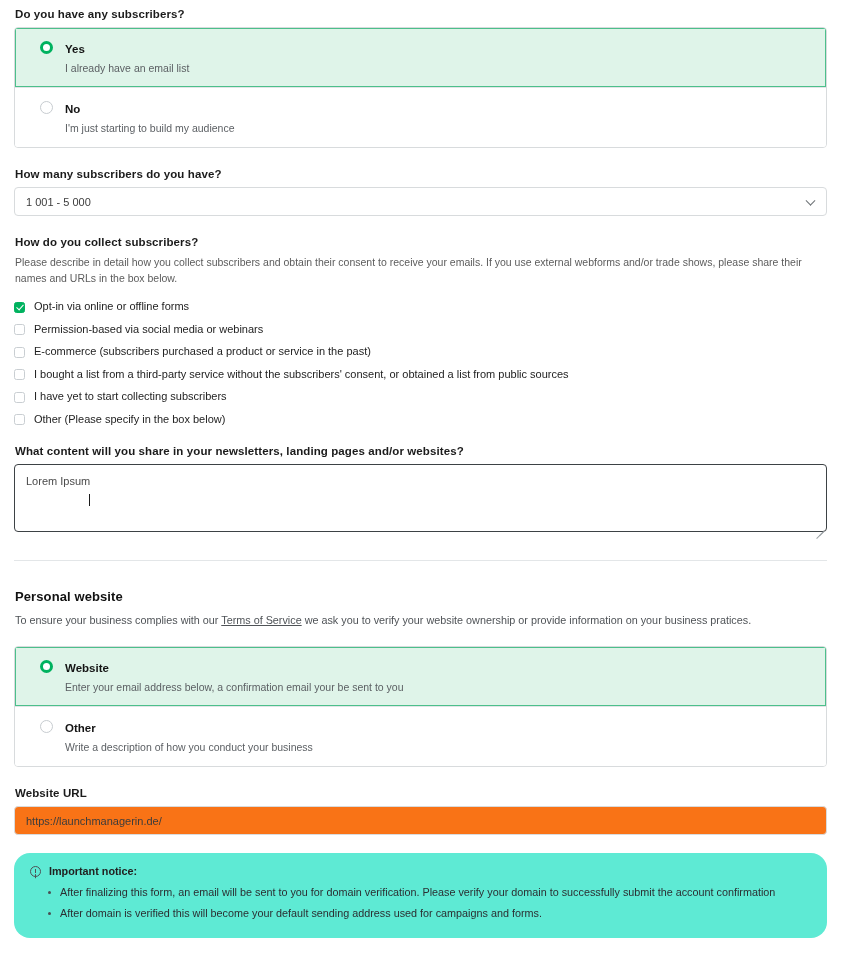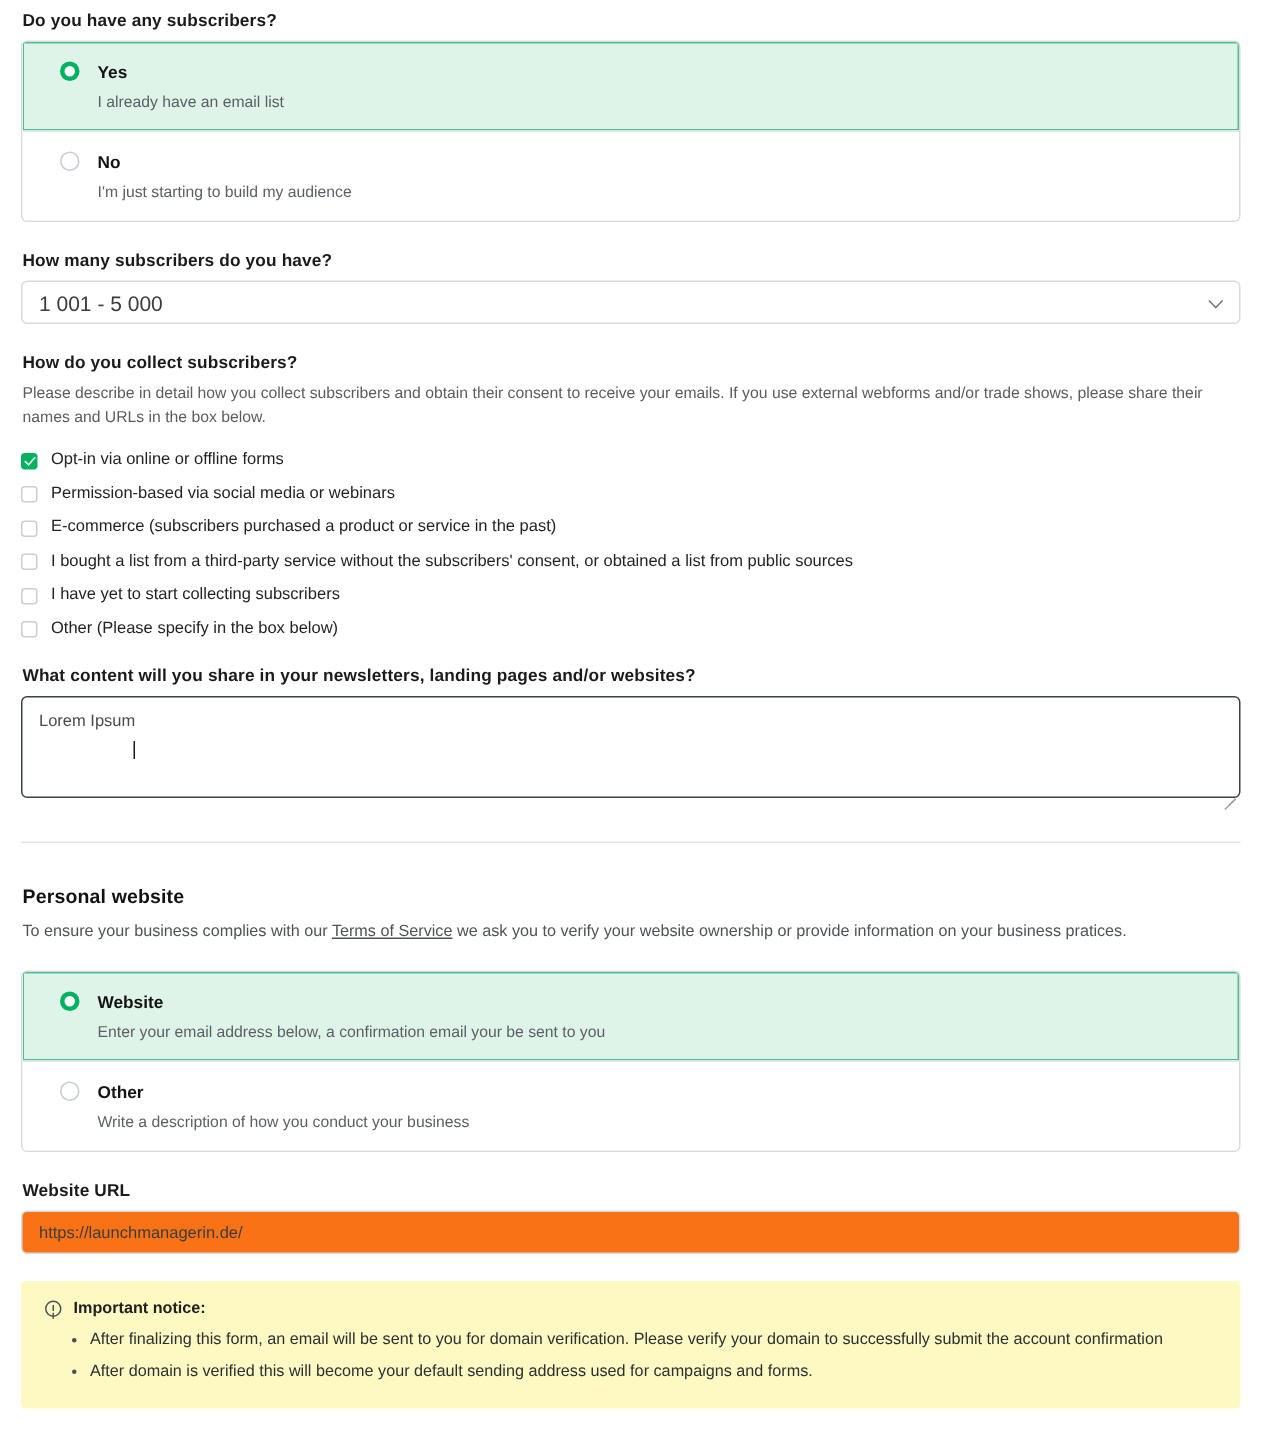--- a/index.html
+++ b/index.html
@@ -83,21 +83,21 @@
     height: 29px;
   }
   .select-box {
     width: 100%; height: 29px;
     border: 1px solid #d8dbdd;
     border-radius: 4px;
     background: #fff;
     display: flex;
     align-items: center;
     padding: 0 28px 0 11px;
-    font-size: 14px;
+    font-size: 11px;
     color: #3c3c3c;
     cursor: pointer;
   }
   .chev {
     position: absolute;
     right: 12px; top: 50%;
     transform: translateY(-60%);
     width: 8px; height: 8px;
     pointer-events: none;
   }
@@ -221,22 +221,22 @@
     padding: 0 11px;
     font-size: 11px;
     font-family: "Liberation Sans", sans-serif;
     color: #3c3c3c;
     outline: none;
   }
 
   
   .notice {
     margin: 0 14px;
-    background: #fef9c3;
-    border-radius: 3px;
+    background: #5eead4;
+    border-radius: 16px;
     padding: 12px 16px 13px 16px;
   }
   .notice-head {
     display: flex;
     align-items: center;
     font-size: 10.8px;
     font-weight: bold;
     color: #212121;
     margin-bottom: 7px;
   }

